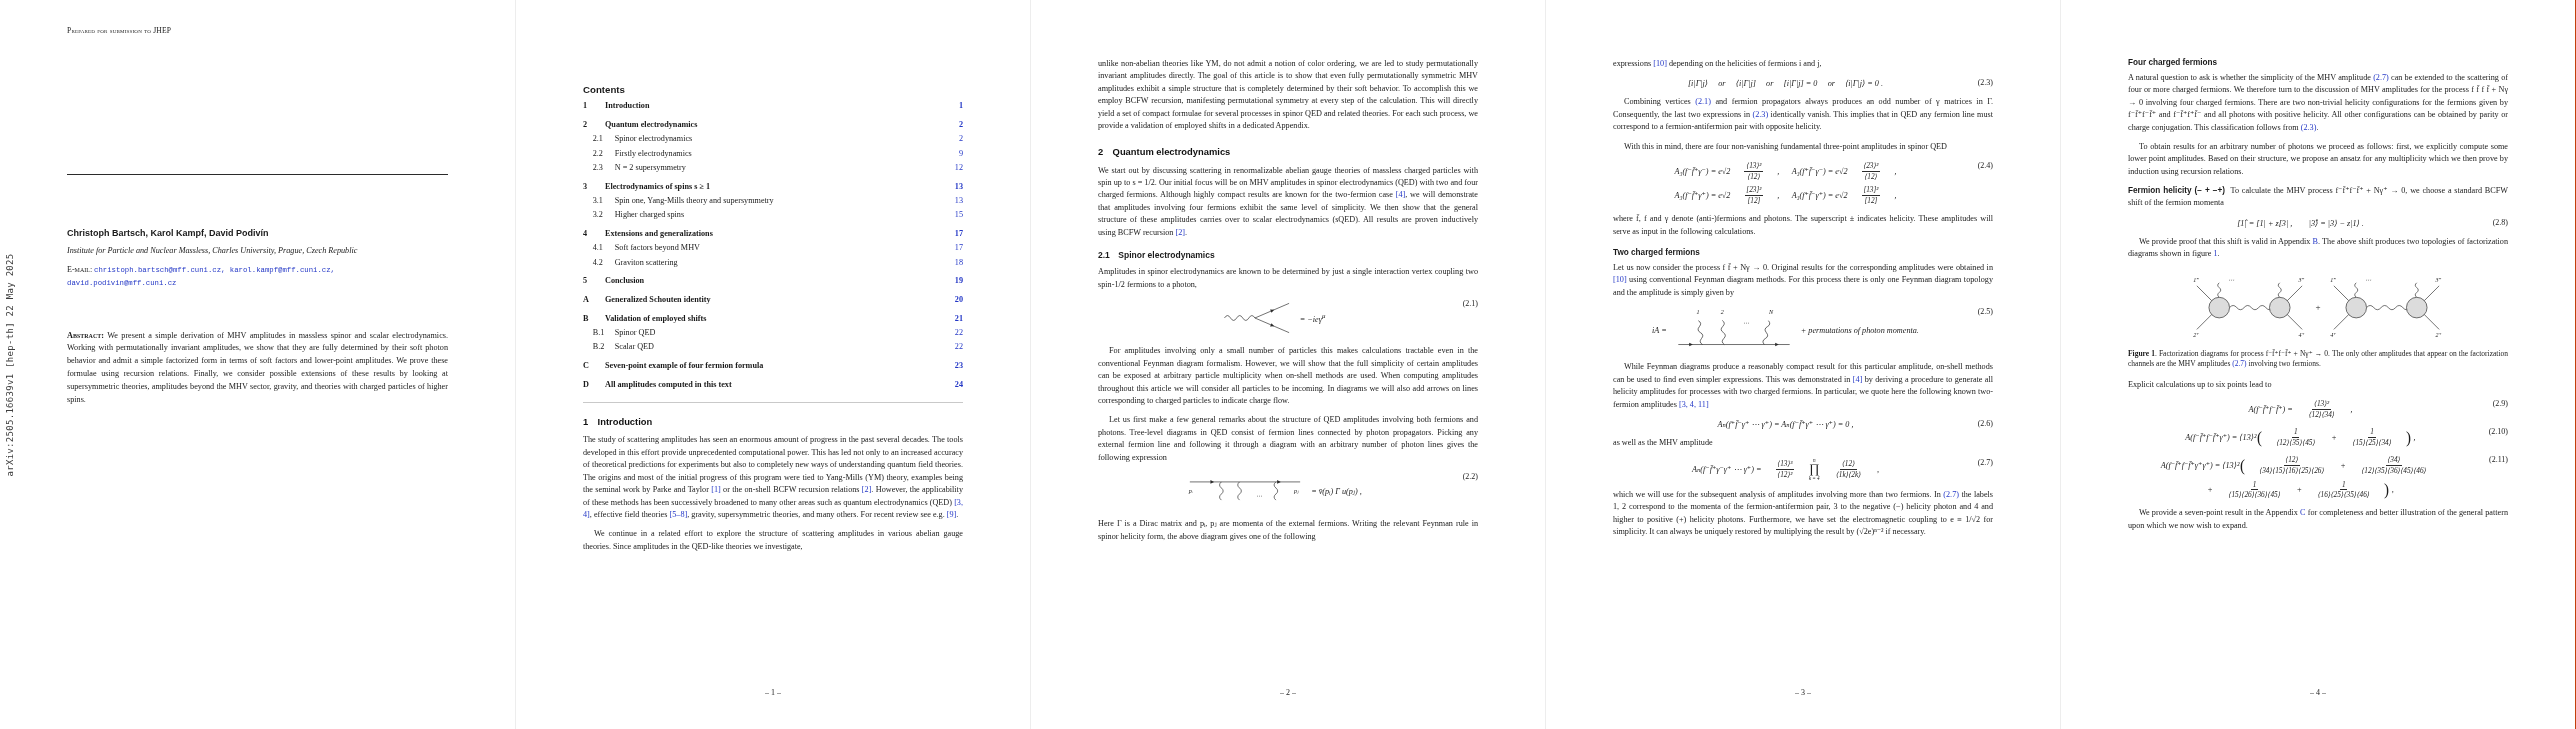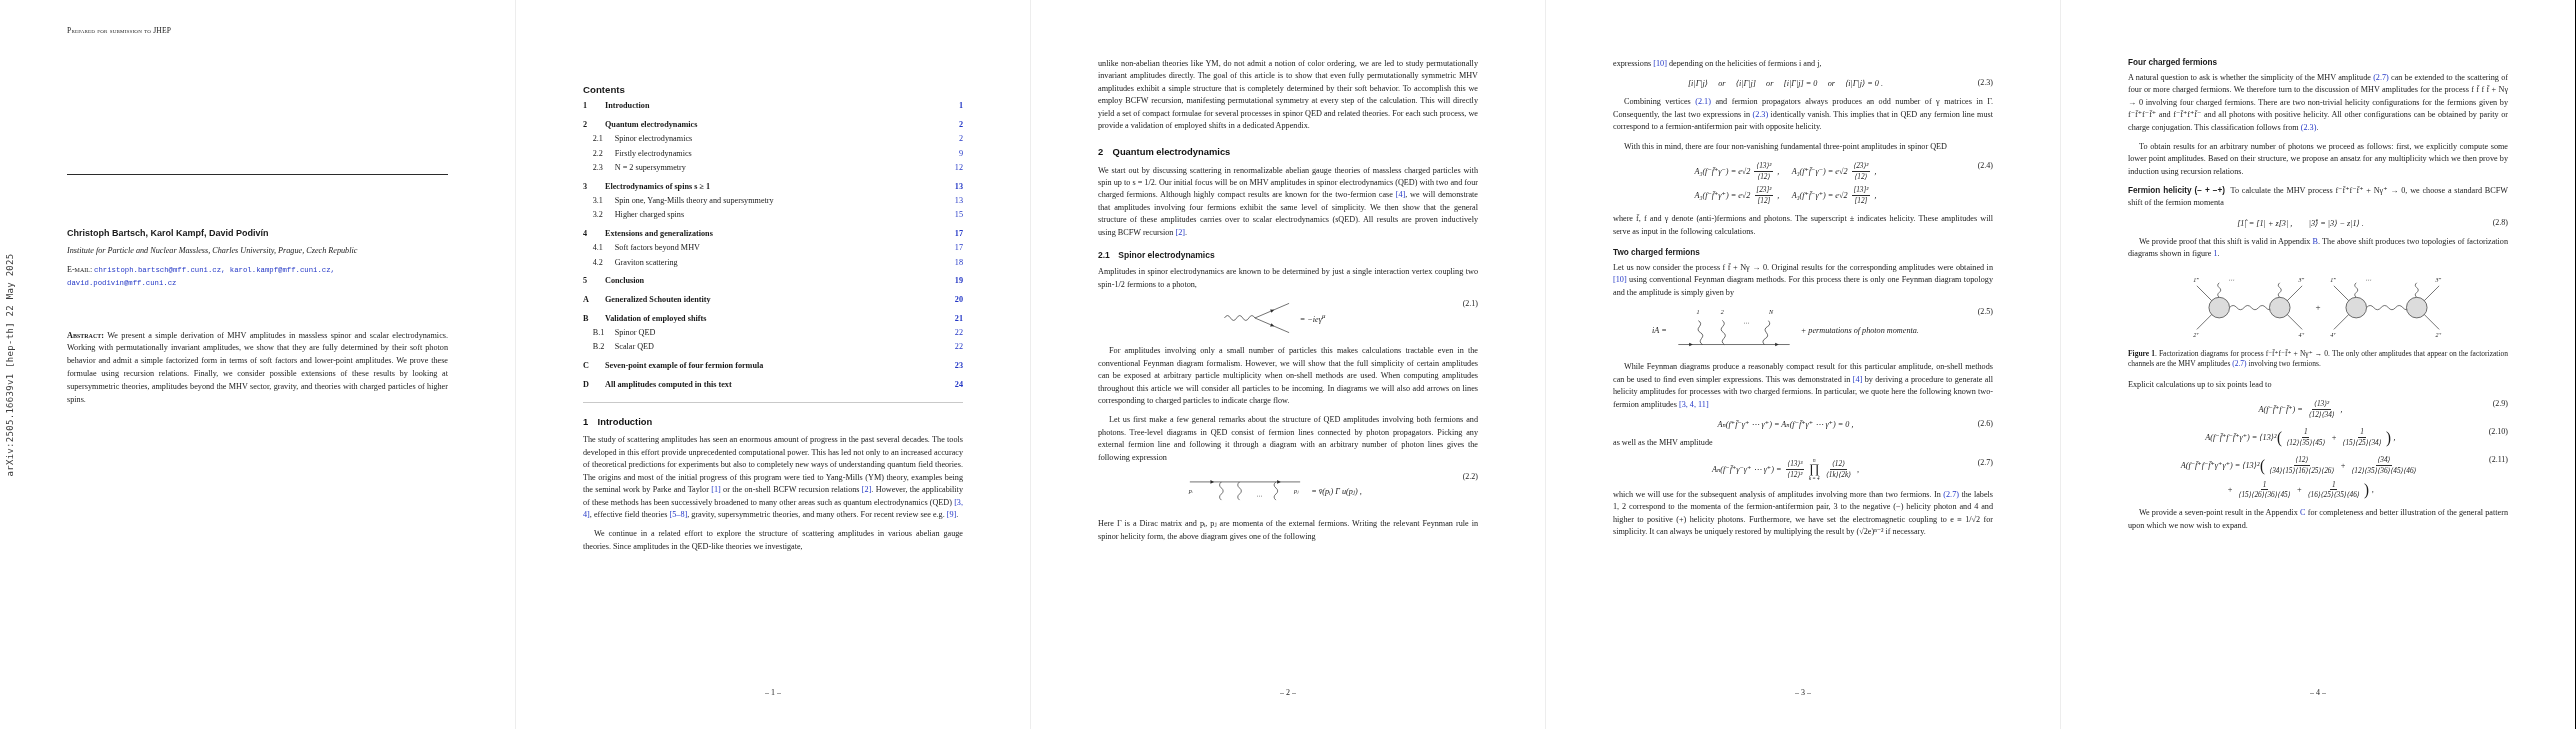--- a/index.html
+++ b/index.html
@@ -1,16 +1,16 @@
 <!DOCTYPE html>
 <html style="font-size:9.7px"><head>
 <meta charset="utf-8">
 <style>
   html,body{margin:0;padding:0;background:#ffffff;}
-  #canvas{width:2576px;height:729px;display:flex;background:#000000;color:#1a1a1a;
+  #canvas{width:2576px;height:729px;display:flex;background:#c2410c;color:#1a1a1a;
           font-family:"Liberation Serif","DejaVu Serif",serif;}
   .sheet{width:515px;height:729px;position:relative;box-sizing:border-box;background:#fff;flex:0 0 515px;overflow:hidden;}
   .sheet + .sheet{border-left:0.6px solid #ededed;}
   .inner{position:absolute;left:67px;right:67px;top:0;}
 
   
   .arxiv-stamp{position:absolute;left:4.9px;top:50%;transform:translateY(-50%) rotate(180deg);
                writing-mode:vertical-rl;font-family:"DejaVu Sans Mono",monospace;
                font-size:9px;color:#3d3d3d;letter-spacing:0.3px;white-space:nowrap;}
   .prepared{font-variant:small-caps;font-size:7.6px;letter-spacing:0.2px;margin-top:25.5px;}
@@ -45,21 +45,21 @@
   .tocrow .tpage{color:#2337c6;}
   .tocrule{border-top:0.6px solid #c9c9c9;margin:9.7px 0 0 0;}
 
   
   .eqrow{display:flex;align-items:flex-start;margin:8px 0;}
   .eqbody{flex:1;}
   .eqline{display:flex;justify-content:center;align-items:center;}
   .eqline + .eqline{margin-top:4.3px;}
   .m{font-style:italic;font-size:8.2px;white-space:pre;}
   .frac{display:inline-flex;flex-direction:column;align-items:center;font-style:italic;
-        font-size:7.3px;line-height:1.3;margin:0 2px;vertical-align:middle;}
+        font-size:7.3px;line-height:1.3;margin:0 12px;vertical-align:middle;}
   .frac .num{border-bottom:0.6px solid #2b2b2b;padding:0 1.8px;}
   .frac .den{padding:0 1.8px;}
   .prod{display:inline-flex;flex-direction:column;align-items:center;line-height:1;margin:0 2.4px;}
   .plim{font-size:5.2px;font-style:italic;}
   .pop{font-size:12.8px;}
   .bigp{font-size:15px;font-weight:300;transform:scaleY(1.12);margin:0 0.6px;font-style:normal;}
   .eqnum{width:35px;text-align:right;font-size:8px;flex:0 0 35px;}
   .diagram{margin:0 6px;}
   .feyn-stroke{stroke:#2b2b2b;fill:none;stroke-width:1.1;}
   .feyn-fill{fill:#2b2b2b;}

